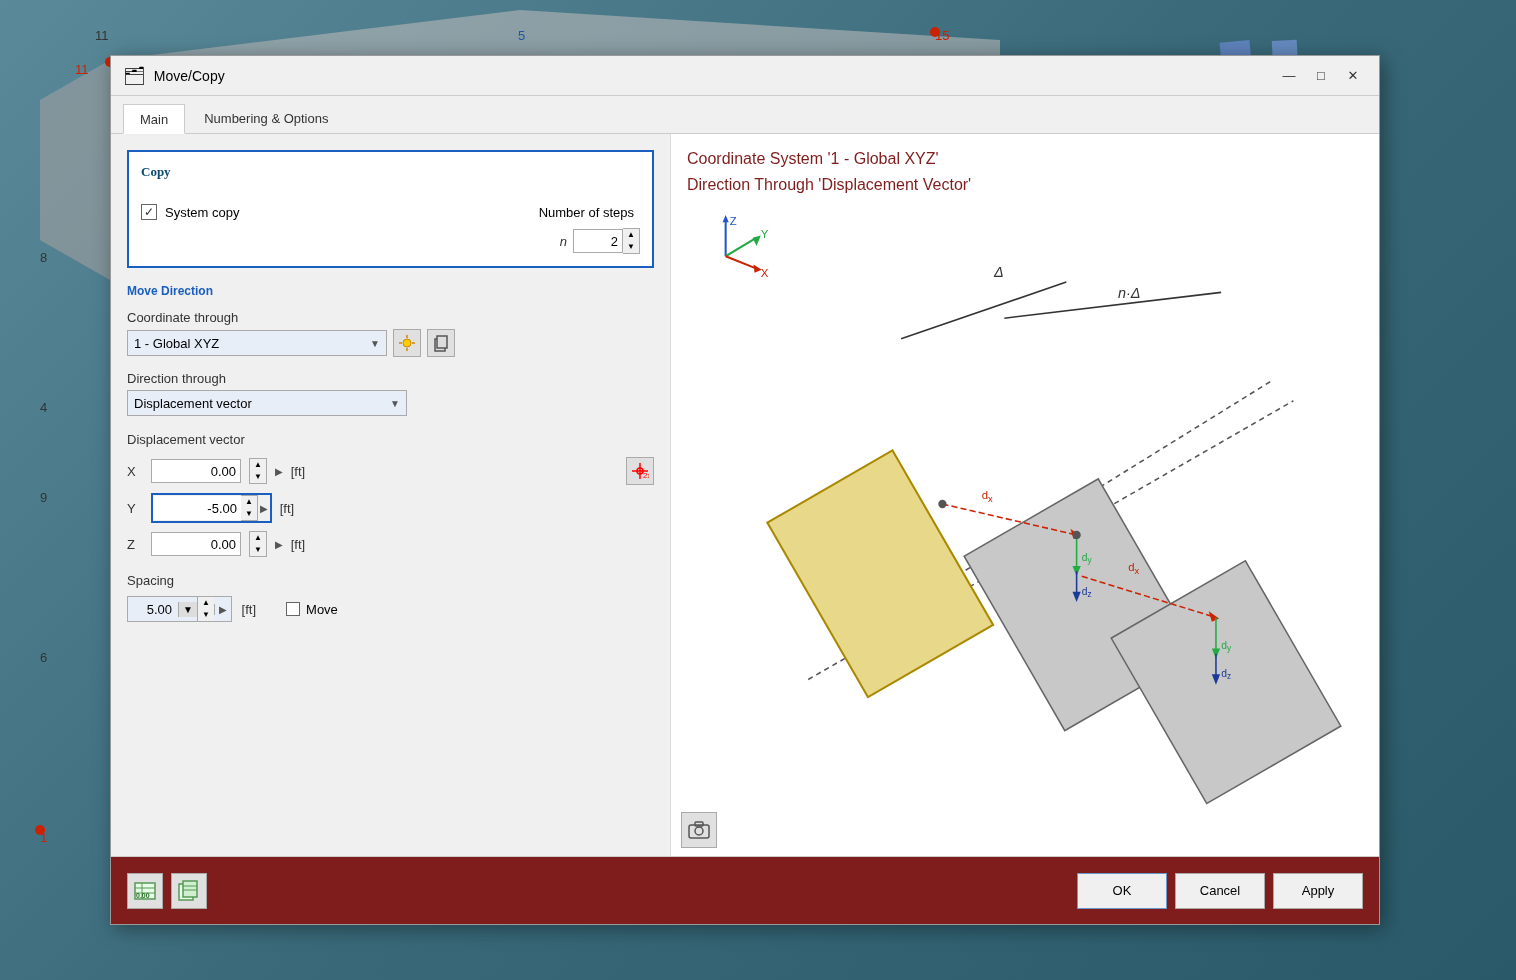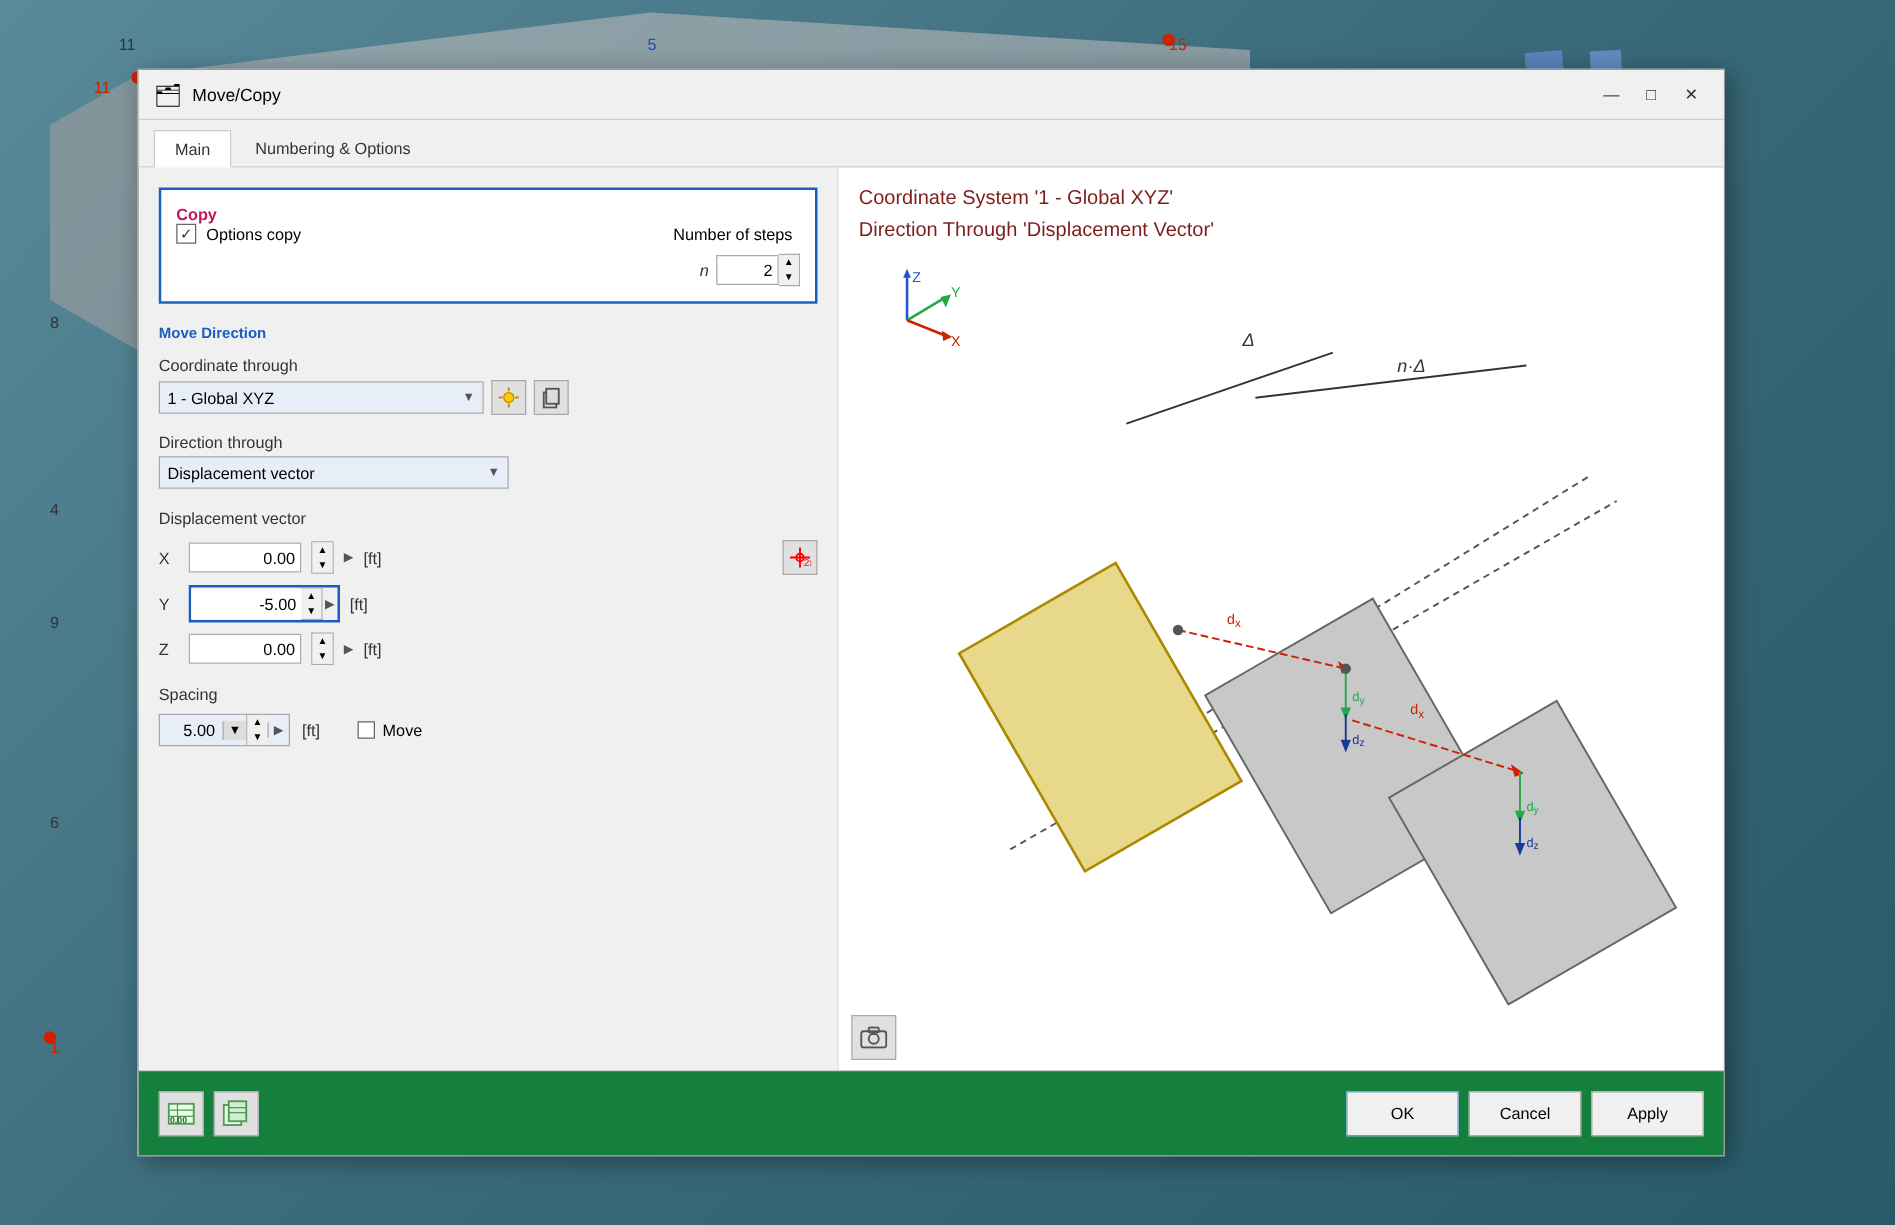--- a/index.html
+++ b/index.html
@@ -118,24 +118,25 @@
 
     
     .section-box {
       border: 2px solid #1a5fbf;
       background: #fff;
       padding: 12px;
       margin-bottom: 16px;
     }
 
     .section-title {
-      color: #be185d;
+      color: #0c4a6e;
       font-weight: 600;
       font-size: 13px;
-      margin-bottom: 0;
+      margin-bottom: 24px;
+      font-family: Liberation Serif, serif;
     }
 
     .copy-row {
       display: flex;
       align-items: center;
       justify-content: space-between;
     }
 
     .checkbox-row {
       display: flex;
@@ -307,21 +308,21 @@
     .diagram-info {
       padding: 12px 16px 8px 16px;
       font-size: 16px;
       color: #7f1d1d;
       line-height: 1.6;
     }
 
     
     .bottom-bar {
       height: 68px;
-      background: #15803d;
+      background: #7f1d1d;
       border-top: 1px solid #ccc;
       display: flex;
       align-items: center;
       justify-content: space-between;
       padding: 0 16px;
     }
 
     .bottom-left {
       display: flex;
       gap: 8px;
@@ -421,21 +422,21 @@
 
   <div class="content-area">
 
     <div class="left-panel">
 
       <div class="section-box">
         <div class="section-title">Copy</div>
         <div class="copy-row">
           <div class="checkbox-row">
             <div class="checkbox-custom checked"></div>
-            <span>Options copy</span>
+            <span>System copy</span>
           </div>
           <div class="steps-group">
             <span>Number of steps</span>
             <br>
           </div>
         </div>
         <div style="display:flex;align-items:center;justify-content:flex-end;gap:6px;margin-top:8px;">
           <span style="font-style:italic;color:#333;">n</span>
           <div class="spinbox">
             <input type="text" value="2" style="width: 50px; height: 24px; border: 1px solid rgb(170, 170, 170); text-align: right; padding-right: 4px; font-size: 13px;">

